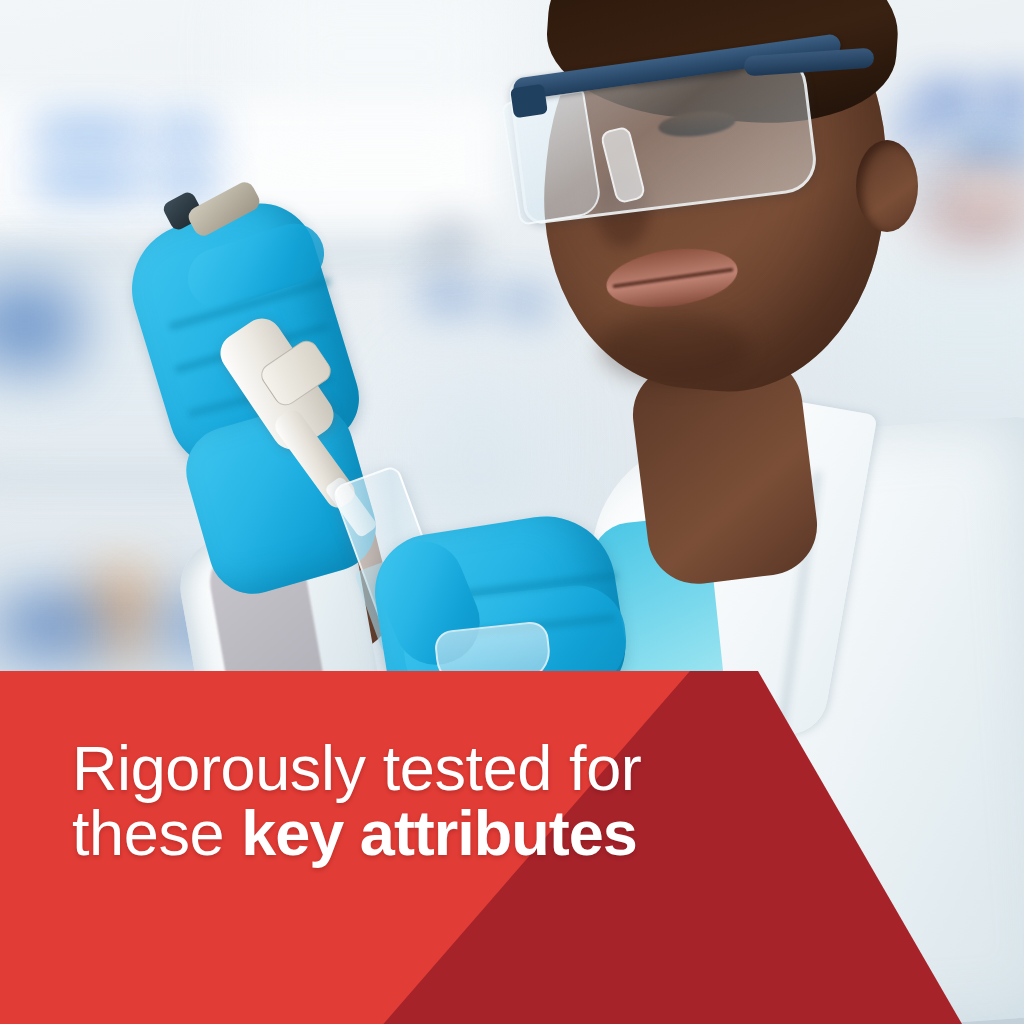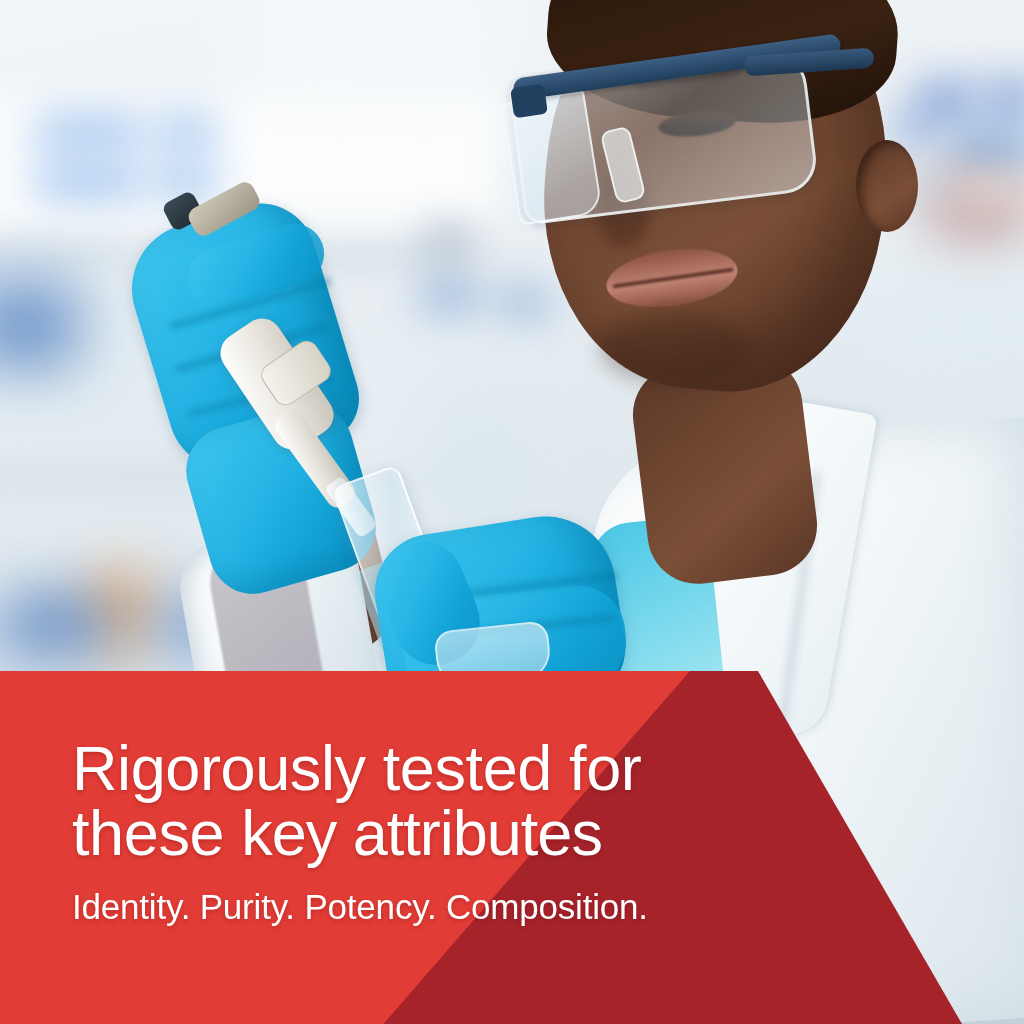--- a/index.html
+++ b/index.html
@@ -86,21 +86,21 @@
     font-size: 63px;
     line-height: 1.03;
     font-weight: 300;
     letter-spacing: -0.4px;
     font-stretch: condensed;
     text-shadow: 0 2px 4px rgba(90,10,14,.28);
     white-space: nowrap;
   }
   .headline .hl-line { display:block; }
   .headline .hl-strong {
-    font-weight: 400;
+    font-weight: 700;
     letter-spacing: -1px;
   }
   .subhead {
     margin: 21px 0 0 0;
     color: #ffffff;
     font-size: 35px;
     font-weight: 400;
     letter-spacing: -0.2px;
     font-stretch: condensed;
     text-shadow: 0 2px 4px rgba(90,10,14,.28);
@@ -229,16 +229,15 @@
         <polygon points="-200,1000 60,1000 -200,1200" fill="#E23C36" opacity="0"></polygon>
       </g>
     </svg>
   </div>
 
   <div class="banner-text">
     <h1 class="headline">
       <span class="hl-line">Rigorously tested for</span>
       <span class="hl-line"><span>these </span><span class="hl-strong">key attributes</span></span>
     </h1>
-    <p class="subhead">Identity. Purity. Potency. Composition.</p>
   </div>
 
 </div>
 
 </body></html>

